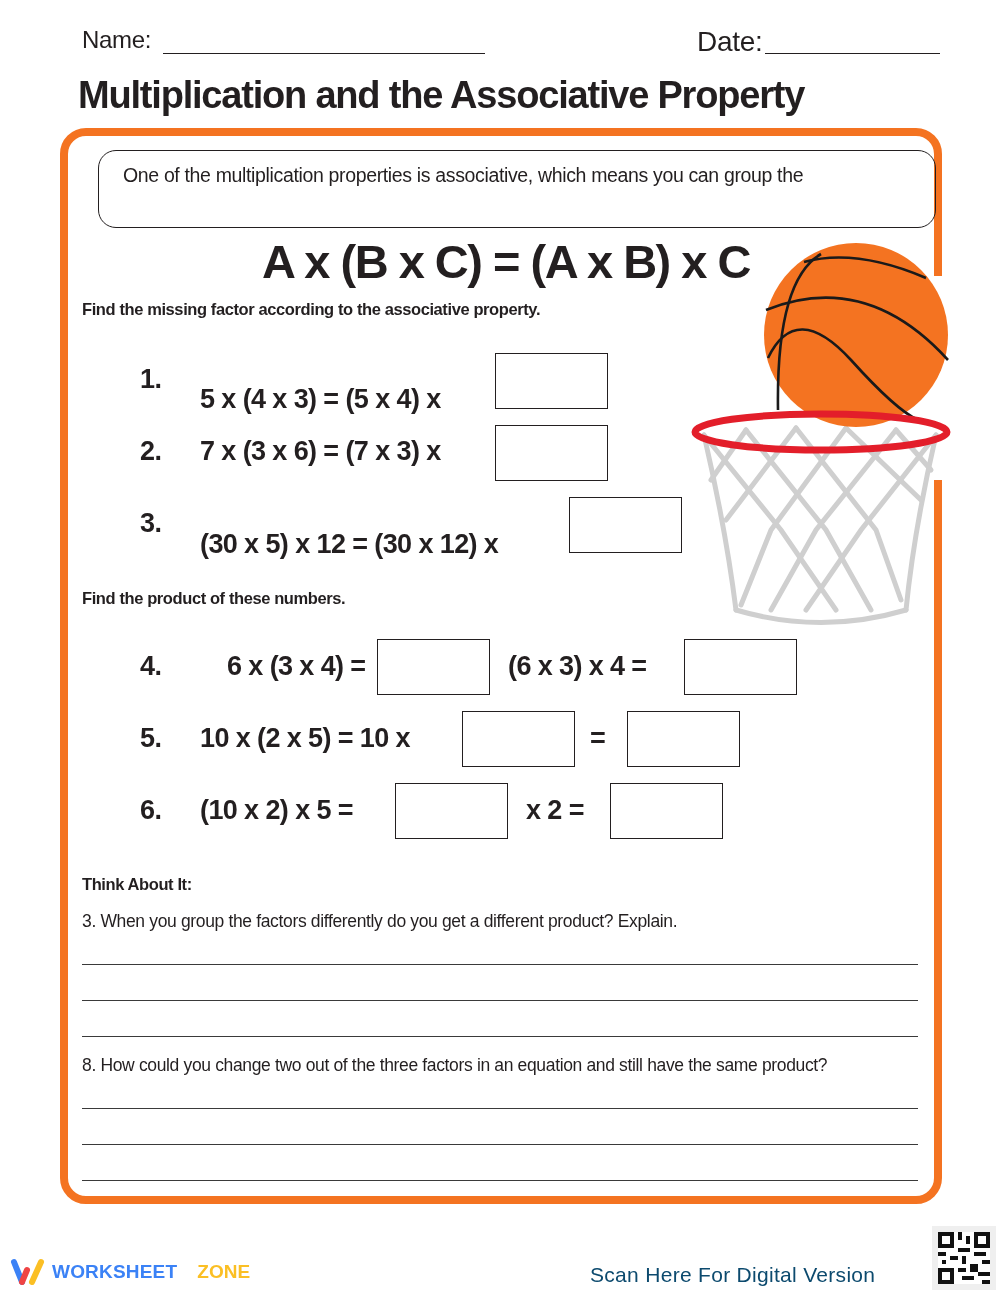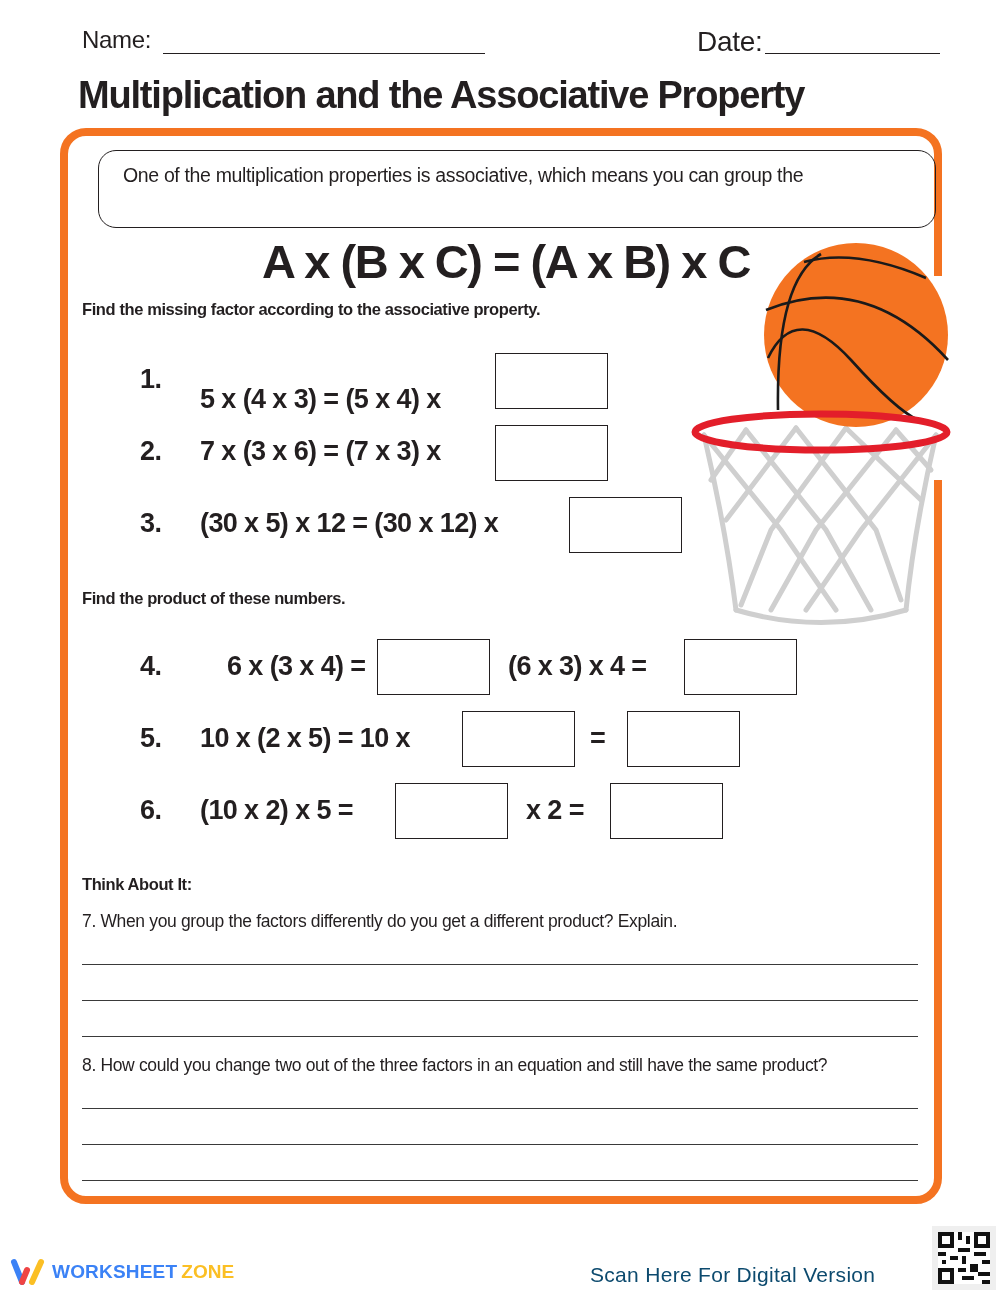--- a/index.html
+++ b/index.html
@@ -31,21 +31,21 @@
   .eq { position: absolute; font-size: 27px; font-weight: bold; letter-spacing: -0.6px; white-space: nowrap; }
   .box { position: absolute; width: 113px; height: 56px; border: 1.5px solid #231f20; background: #fff; }
 
   .think { position: absolute; left: 82px; top: 875px; font-size: 16.5px; font-weight: bold; letter-spacing: -0.4px; }
   .question { position: absolute; left: 82px; font-size: 17.5px; letter-spacing: -0.35px; }
   .line { position: absolute; left: 82px; width: 836px; border-bottom: 1.3px solid #3a3a3a; }
 
   
   .logo { position: absolute; left: 10px; top: 1258px; display: flex; align-items: center; }
   .logo-text-a { font-size: 19px; font-weight: bold; color: #3b82f6; letter-spacing: 0.2px; margin-left: 6px; }
-  .logo-text-b { font-size: 19px; font-weight: bold; color: #fbbf24; margin-left: 4px; }
+  .logo-text-b { font-size: 19px; font-weight: bold; color: #fbbf24; margin-left: 20px; }
   .scan { position: absolute; left: 590px; top: 1263px; font-size: 21px; color: #0c4a6e; letter-spacing: 0.3px; }
   .qr { position: absolute; left: 932px; top: 1226px; width: 64px; height: 64px; background: #efefef; padding: 6px; }
 
   
   .ball-wrap { position: absolute; left: 686px; top: 240px; width: 270px; height: 390px; }
 </style>
 </head>
 <body>
 
 <div class="name-row">Name:</div>
@@ -67,21 +67,21 @@
 
 <div class="num" style="top:364px;">1.</div>
 <div class="eq" style="top:384px; left:200px;">5 x (4 x 3) = (5 x 4) x</div>
 <div class="box" style="top:353px; left:495px;"></div>
 
 <div class="num" style="top:436px;">2.</div>
 <div class="eq" style="top:436px; left:200px;">7 x (3 x 6) = (7 x 3) x</div>
 <div class="box" style="top:425px; left:495px;"></div>
 
 <div class="num" style="top:508px;">3.</div>
-<div class="eq" style="top:508px; left:200px;text-align:right;">(30 x 5) x 12 = (30 x 12) x</div>
+<div class="eq" style="top:529px; left:200px;text-align:right;">(30 x 5) x 12 = (30 x 12) x</div>
 <div class="box" style="top:497px; left:569px;"></div>
 
 <div class="instr" style="top:589px;">Find the product of these numbers.</div>
 
 <div class="num" style="top:651px;">4.</div>
 <div class="eq" style="top:651px; left:200px;margin-left:27px;">6 x (3 x 4) =</div>
 <div class="box" style="top:639px; left:377px;"></div>
 <div class="eq" style="top:651px; left:508px;">(6 x 3) x 4 =</div>
 <div class="box" style="top:639px; left:684px;"></div>
 
@@ -91,21 +91,21 @@
 <div class="eq" style="top:723px; left:590px;">=</div>
 <div class="box" style="top:711px; left:627px;"></div>
 
 <div class="num" style="top:795px;">6.</div>
 <div class="eq" style="top:795px; left:200px;">(10 x 2) x 5 =</div>
 <div class="box" style="top:783px; left:395px;"></div>
 <div class="eq" style="top:795px; left:526px;">x 2 =</div>
 <div class="box" style="top:783px; left:610px;"></div>
 
 <div class="think">Think About It:</div>
-<div class="question" style="top:911px;">7.  When you group the factors differently do you get a different product?  Explain.</div>
+<div class="question" style="top:911px;">3.  When you group the factors differently do you get a different product?  Explain.</div>
 <div class="line" style="top:964px;"></div>
 <div class="line" style="top:1000px;"></div>
 <div class="line" style="top:1036px;"></div>
 
 <div class="question" style="top:1055px;">8.  How could you change two out of the three factors in an equation and still have the same product?</div>
 <div class="line" style="top:1108px;"></div>
 <div class="line" style="top:1144px;"></div>
 <div class="line" style="top:1180px;"></div>
 
 <div class="ball-wrap">

